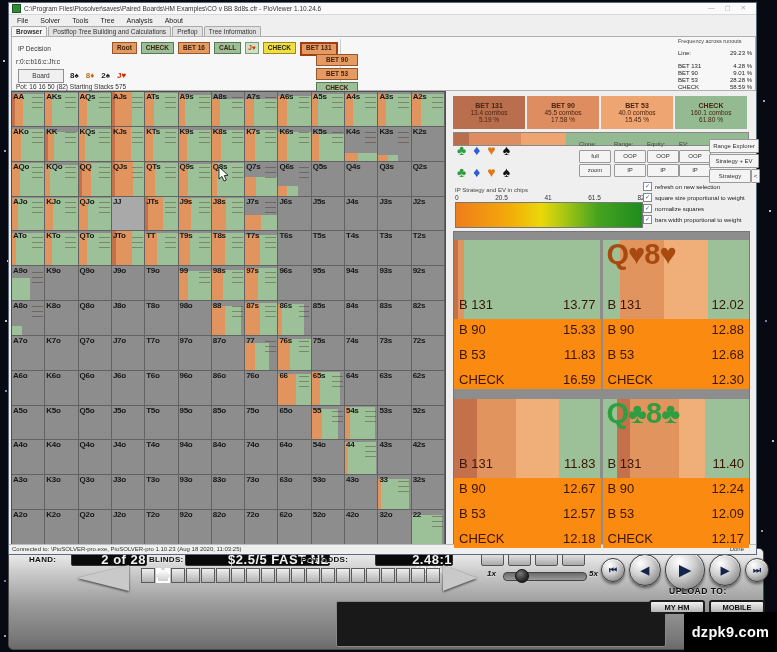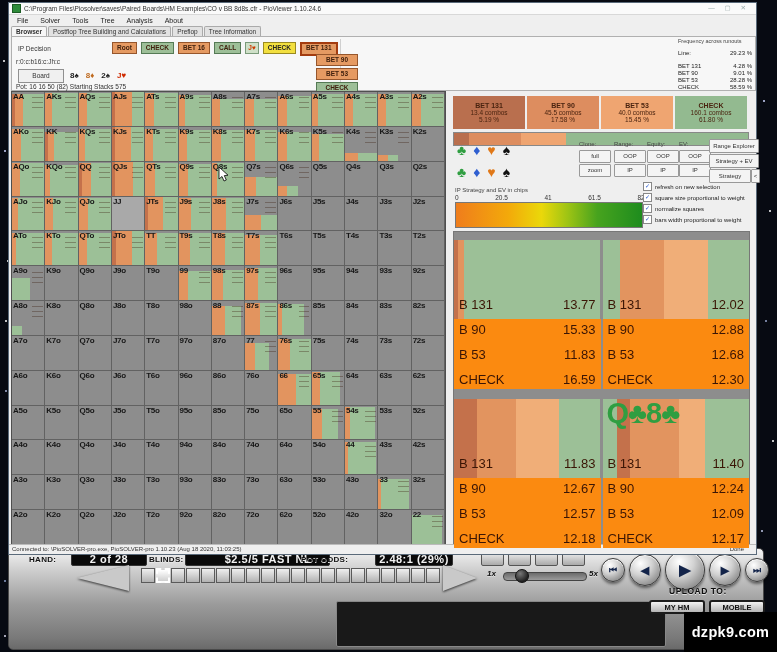--- a/index.html
+++ b/index.html
@@ -84,21 +84,21 @@
   .crows{position:absolute;left:5px;right:5px;top:42%;bottom:2%;display:flex;flex-direction:column;justify-content:space-between;z-index:4;}
   .crow{display:flex;justify-content:space-between;font-size:13px;font-weight:500;color:#3a1505;line-height:13px;}
   
   #statusbar{position:absolute;left:0;right:0;bottom:0;height:9px;border-top:1px solid #bbb;background:#efefef;font-size:6px;color:#333;}
   
   #player{position:absolute;left:8px;top:548px;width:754px;height:100px;z-index:1;border-radius:5px;
     background:linear-gradient(180deg,#f4f4f4,#cdcdcd 22%,#9b9b9b 55%,#787878 90%,#6a6a6a);
     border:1px solid #4a4a4a;font-size:8px;}
   .pinfo-label{position:absolute;top:6px;font-weight:800;color:#111;font-size:8px;text-shadow:0 1px 0 #e8e8e8;letter-spacing:.3px;}
   .pinfo-box{position:absolute;top:4px;height:11px;background:#0a0a0a;border:1px solid #333;color:#f2f2f2;
-    font-size:11px;font-weight:bold;text-align:center;line-height:11px;letter-spacing:.5px;border-radius:2px;}
+    font-size:13px;font-weight:bold;text-align:right;line-height:11px;letter-spacing:.5px;border-radius:2px;}
   #tl-left{position:absolute;left:68px;top:16px;width:0;height:0;border-top:13px solid transparent;border-bottom:13px solid transparent;
     border-right:52px solid #c9c9c9;filter:drop-shadow(0 1px 1px #333);}
   #tl-right{position:absolute;left:434px;top:16px;width:0;height:0;border-top:13px solid transparent;border-bottom:13px solid transparent;
     border-left:34px solid #c9c9c9;filter:drop-shadow(0 1px 1px #333);}
   #timeline{position:absolute;left:132px;top:19px;display:flex;gap:1px;}
   .tcell{width:14px;height:15px;background:linear-gradient(180deg,#efefef,#b2b2b2);border:1px solid #5a5a5a;box-sizing:border-box;}
   .tcell.current{border:2px dashed #fff;background:linear-gradient(180deg,#fff,#cfcfcf);}
   .smallbtn{position:absolute;top:3px;width:21px;height:12px;background:linear-gradient(180deg,#ececec,#aaa);border:1px solid #555;border-radius:2px;}
   .speedlbl{position:absolute;top:20px;font-weight:800;font-style:italic;color:#111;text-shadow:0 1px 0 #ddd;}
   #sldtrack{position:absolute;left:494px;top:23px;width:82px;height:7px;border-radius:4px;background:linear-gradient(180deg,#6a6a6a,#9a9a9a);border:1px solid #444;}
@@ -1221,20 +1221,21 @@
         </div>
       </div>
       <div class="cpanel">
         <div class="cstrat">
           <span style="width: 12%; background: rgb(156, 192, 151);"></span>
           <span style="width: 30%; background: rgb(226, 148, 95);"></span>
           <span style="width: 30%; background: rgb(240, 174, 120);"></span>
           <span style="width: 28%; background: rgb(156, 192, 151);"></span>
         </div>
         <div class="cev"></div>
+        <div class="chand" style="color: rgb(168, 74, 16);">Q♥8♥</div>
         <div class="crows">
           <div class="crow">
             <span>B 131</span>
             <span>12.02</span>
           </div>
           <div class="crow">
             <span>B 90</span>
             <span>12.88</span>
           </div>
           <div class="crow">

